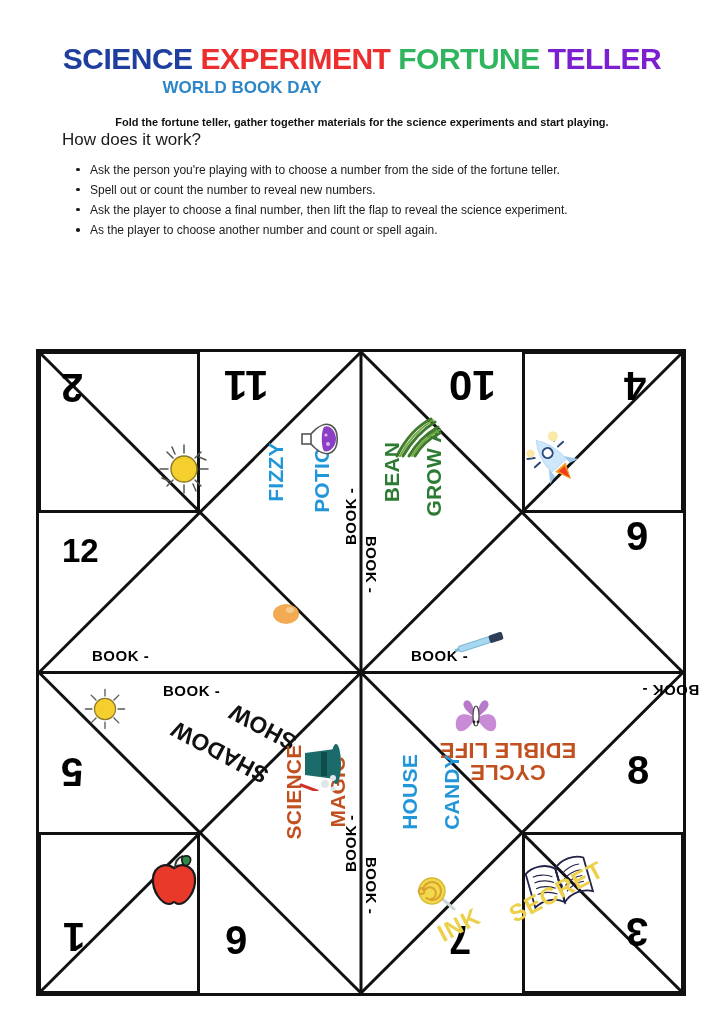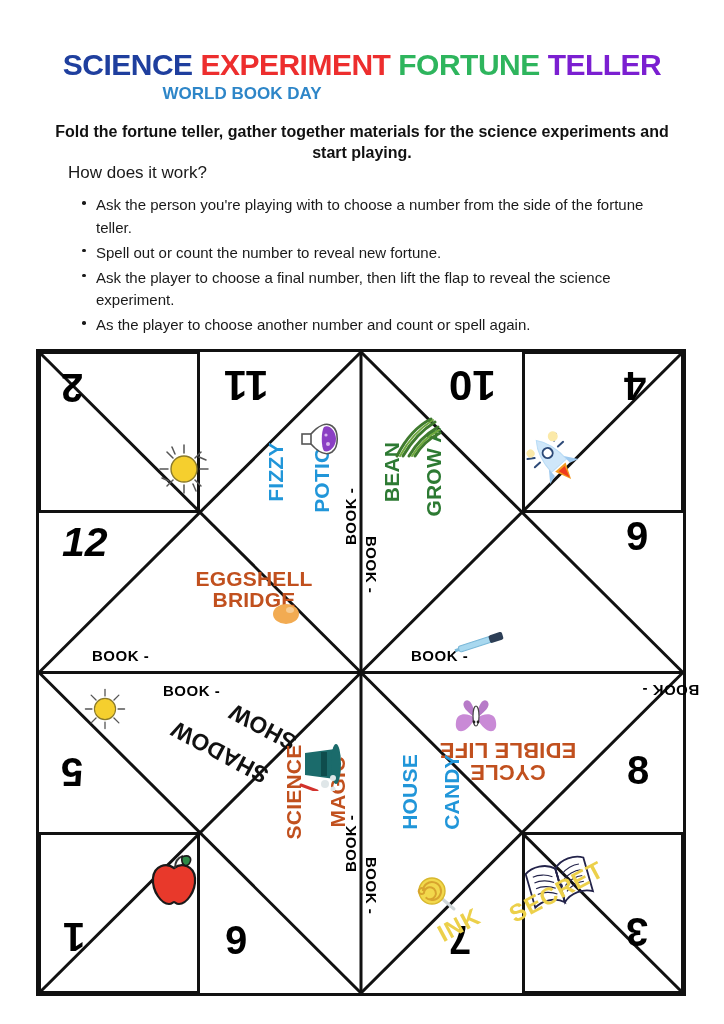--- a/index.html
+++ b/index.html
@@ -4,21 +4,21 @@
 <style>
   html,body{margin:0;padding:0;}
   body{
     width:724px;height:1024px;
     background:#ffffff;
     font-family:"Liberation Sans", sans-serif;
     overflow:hidden;
     position:relative;
   }
   
-  .header{ padding:6px; text-align:center; }
+  .header{ padding:0; text-align:center; }
   .title{
     margin:0;
     padding-top:44px;
     font-size:30px;
     font-weight:bold;
     letter-spacing:-0.5px;
     line-height:1;
     font-family:"Liberation Sans", sans-serif;
     white-space:nowrap;
   }
@@ -31,42 +31,42 @@
     margin:4px 0 0 0;
     font-size:17px;
     font-weight:bold;
     color:#2e86c8;
     letter-spacing:0px;
     transform:translateX(-120px);
   }
   .lede{
     margin:17px auto 0 auto;
     width:650px;
-    font-size:16px;
+    font-size:11px;
     font-weight:bold;
     color:#111;
     line-height:1.32;
     text-align:center;
   }
   .howto{
     margin:0 0 0 62px;
     font-size:17px;
     color:#1a1a1a;
     font-weight:normal;
     text-align:left;
   }
   ul.steps{
     margin:11px 0 0 0;
     padding-left:76px;
     list-style:none;
     text-align:left;
   }
   ul.steps li{
     position:relative;
-    font-size:15px;
+    font-size:12px;
     color:#1a1a1a;
     line-height:1.52;
     margin-bottom:2px;
     padding-left:14px;
     max-width:570px;
   }
   ul.steps li:before{
     content:"";
     position:absolute;
     left:0;top:7px;
@@ -134,21 +134,21 @@
     <span class="w1">SCIENCE</span>
     <span class="w2">EXPERIMENT</span>
     <span class="w3">FORTUNE</span>
     <span class="w4">TELLER</span>
   </h1>
   <div class="subtitle">WORLD BOOK DAY</div>
   <p class="lede">Fold the fortune teller, gather together materials for the science experiments and start playing.</p>
   <div class="howto">How does it work?</div>
   <ul class="steps">
     <li>Ask the person you're playing with to choose a number from the side of the fortune teller.</li>
-    <li>Spell out or count the number to reveal new fortune.</li>
+    <li>Spell out or count the number to reveal new numbers.</li>
     <li>Ask the player to choose a final number, then lift the flap to reveal the science experiment.</li>
     <li>As the player to choose another number and count or spell again.</li>
   </ul>
 </div>
 
 <div class="ft">
 
   <svg class="ft-svg" width="644" height="641" viewBox="0 0 644 641">
     <g stroke="#111" stroke-width="3" fill="none">
       <line x1="0" y1="320.5" x2="644" y2="320.5"></line>
@@ -234,21 +234,21 @@
           <path d="M60 30 C54 29 46 31 41 35"></path>
             <path d="M60 36 C54 35 46 37 41 41"></path>
         </g>
         <circle cx="36" cy="34" r="2.6" fill="#23234a" stroke="none"></circle>
       </g>
     </svg>
   </div>
 
   <div class="num" style="left:22px;  top:16px;  transform:rotate(180deg);">2</div>
   <div class="num" style="left:185px; top:12px;  transform:rotate(180deg); font-size:42px;">11</div>
-  <div class="num" style="left:23px;  top:170px; font-size:41px;font-style:italic;">12</div>
+  <div class="num" style="left:23px;  top:182px; font-size:33px;">12</div>
 
   <div class="num" style="left:410px; top:12px;  transform:rotate(180deg); font-size:42px;">10</div>
   <div class="num" style="left:585px; top:14px;  transform:rotate(180deg);">4</div>
   <div class="num" style="left:587px; top:164px;">9</div>
 
   <div class="num" style="left:22px;  top:400px; transform:rotate(180deg);">5</div>
   <div class="num" style="left:24px;  top:565px; transform:rotate(180deg);">1</div>
   <div class="num" style="left:186px; top:568px; transform:rotate(180deg);">6</div>
 
   <div class="num" style="left:588px; top:398px;">8</div>
@@ -275,24 +275,20 @@
       <g transform="rotate(-90 23 22)">
         <rect x="18" y="4" width="10" height="10" fill="#fff" stroke="#555" stroke-width="1.6"></rect>
         <path d="M18 13 C10 20 6 28 10 34 C15 41 31 41 36 34 C40 28 36 20 28 13 Z" fill="#fff" stroke="#555" stroke-width="1.6"></path>
         <path d="M11 26 C15 23 31 23 35 26 C38 31 31 38 23 38 C15 38 9 31 11 26 Z" fill="#8b3fc4"></path>
         <circle cx="18" cy="30" r="2" fill="#d9b8ee"></circle>
           <circle cx="27" cy="28" r="1.6" fill="#d9b8ee"></circle>
       </g>
     </svg>
   </div>
 
-  <div class="exp" style="left:110px; top:216px; width:210px; color:#c1501e;">
-    <div>EGGSHELL</div>
-    <div>BRIDGE</div>
-  </div>
   <div class="ico" style="left:232px;top:249px;">
     <svg width="30" height="26" viewBox="0 0 30 26">
       <ellipse cx="15" cy="13" rx="13" ry="10" fill="#f2ab52"></ellipse>
       <ellipse cx="19" cy="9" rx="4" ry="3" fill="#f8d8ae" opacity=".7"></ellipse>
     </svg>
   </div>
 
   <div class="exp" style="left:384px; top:120px; width:160px; transform:rotate(-90deg) translate(-50%,0); transform-origin:left top; color:#2d7a33;">
     <div>GROW A</div>
   </div>

